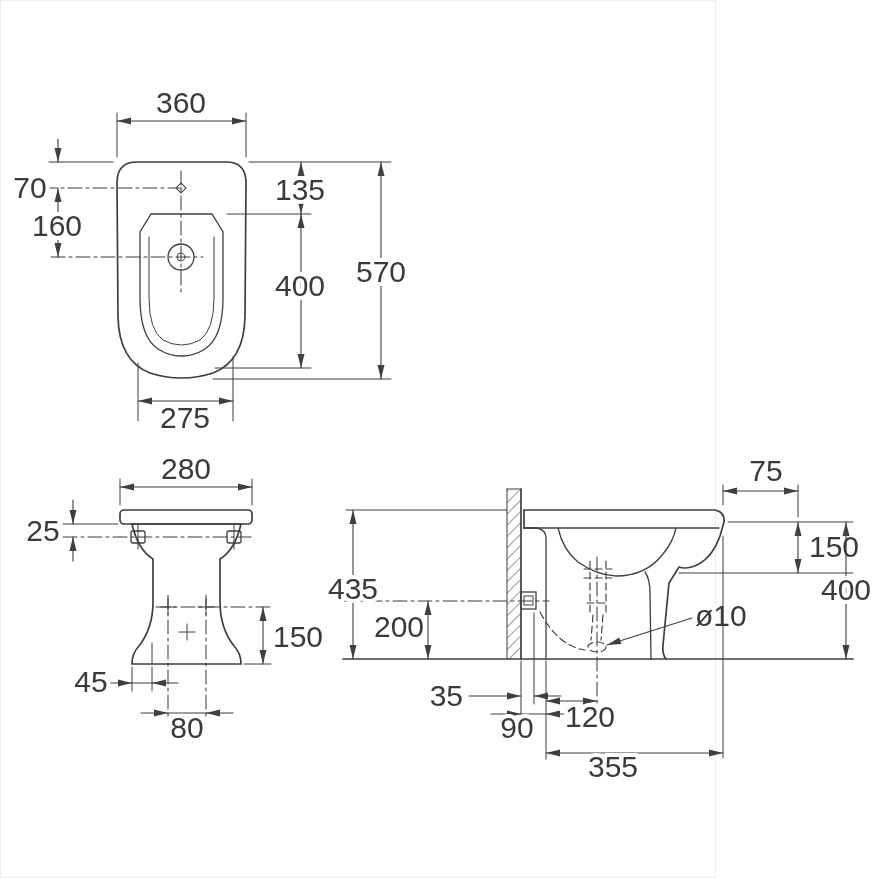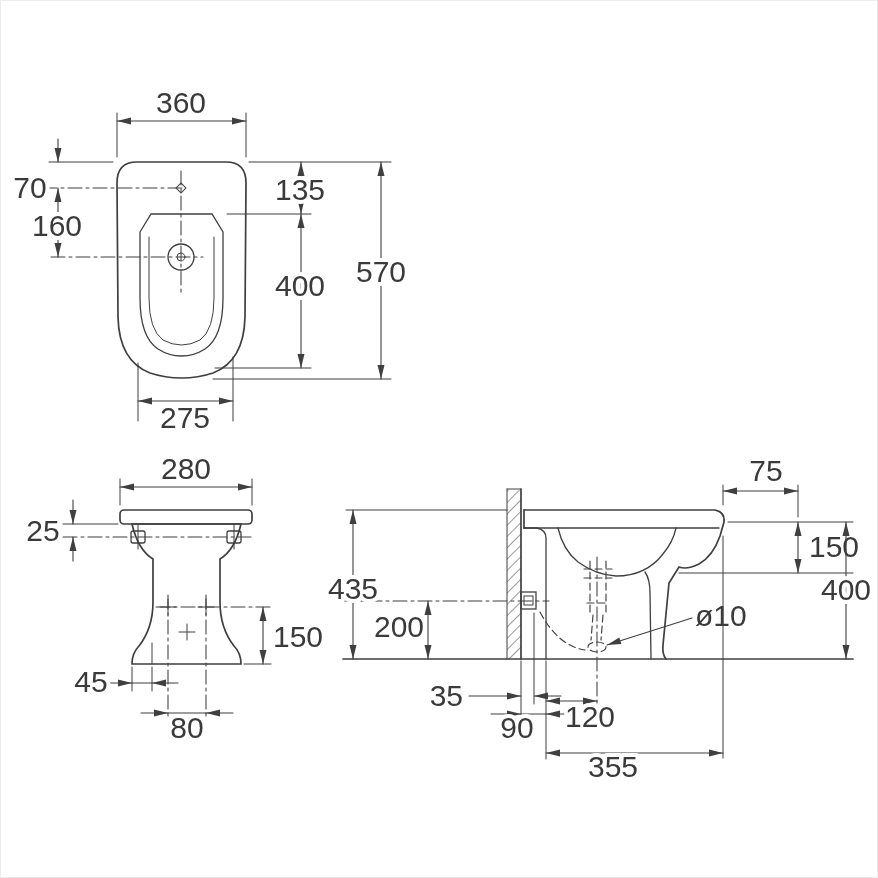--- a/index.html
+++ b/index.html
@@ -1,16 +1,16 @@
 <!DOCTYPE html>
 <html><head>
 <meta charset="utf-8">
 <style>
   html,body{margin:0;padding:0;background:#ffffff;}
-  .frame{width:878px;height:878px;box-sizing:border-box;border:1px solid #ededed;background:#ffffff;}
+  .frame{width:716px;height:878px;box-sizing:border-box;border:1px solid #ededed;background:#ffffff;}
   svg{display:block;}
   .ln{stroke:#3f3f3f;fill:none;stroke-linecap:round;}
   .out{stroke-width:1.7;}
   .med{stroke-width:1.3;}
   .dim{stroke-width:1.1;}
   .ext{stroke-width:1;}
   .cl{stroke-width:1.05;stroke-dasharray:14 4 3 4;}
   .hid{stroke-width:1.15;stroke-dasharray:7 4;}
   .lbl{font-family:"Liberation Sans","DejaVu Sans",sans-serif;font-size:30px;fill:#3a3a3a;
        paint-order:stroke;stroke:#ffffff;stroke-width:8px;stroke-linejoin:round;}

